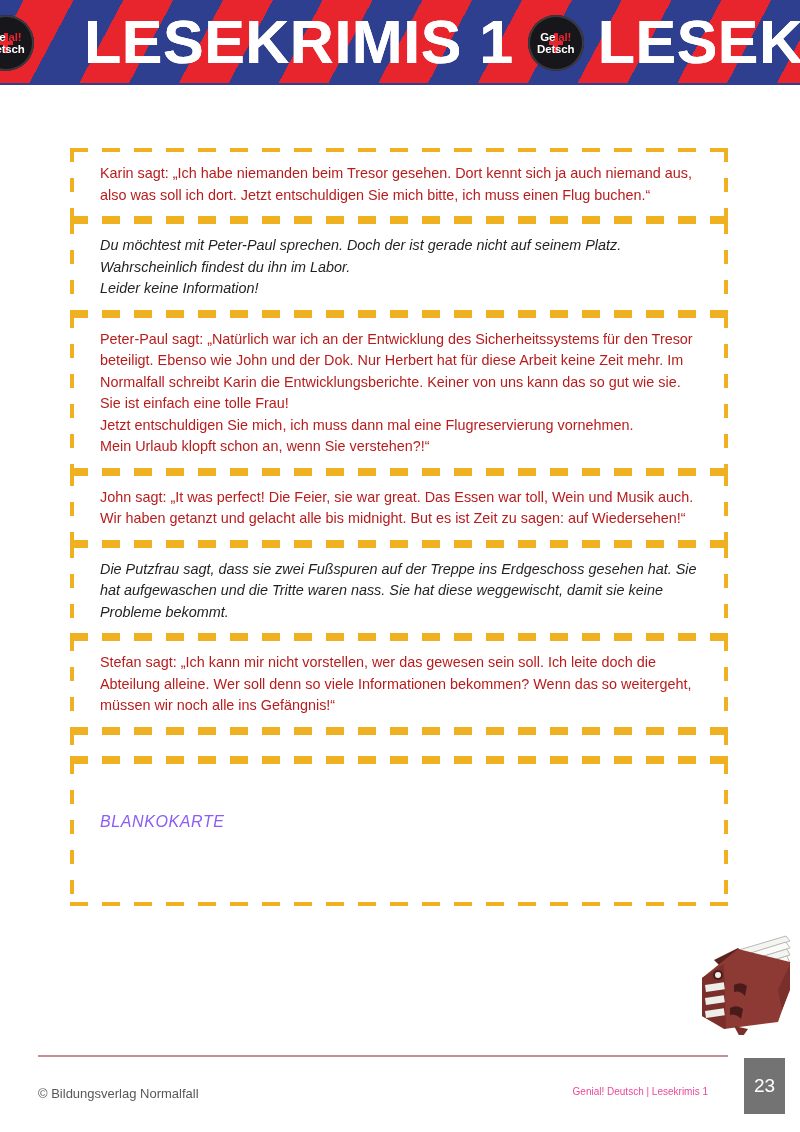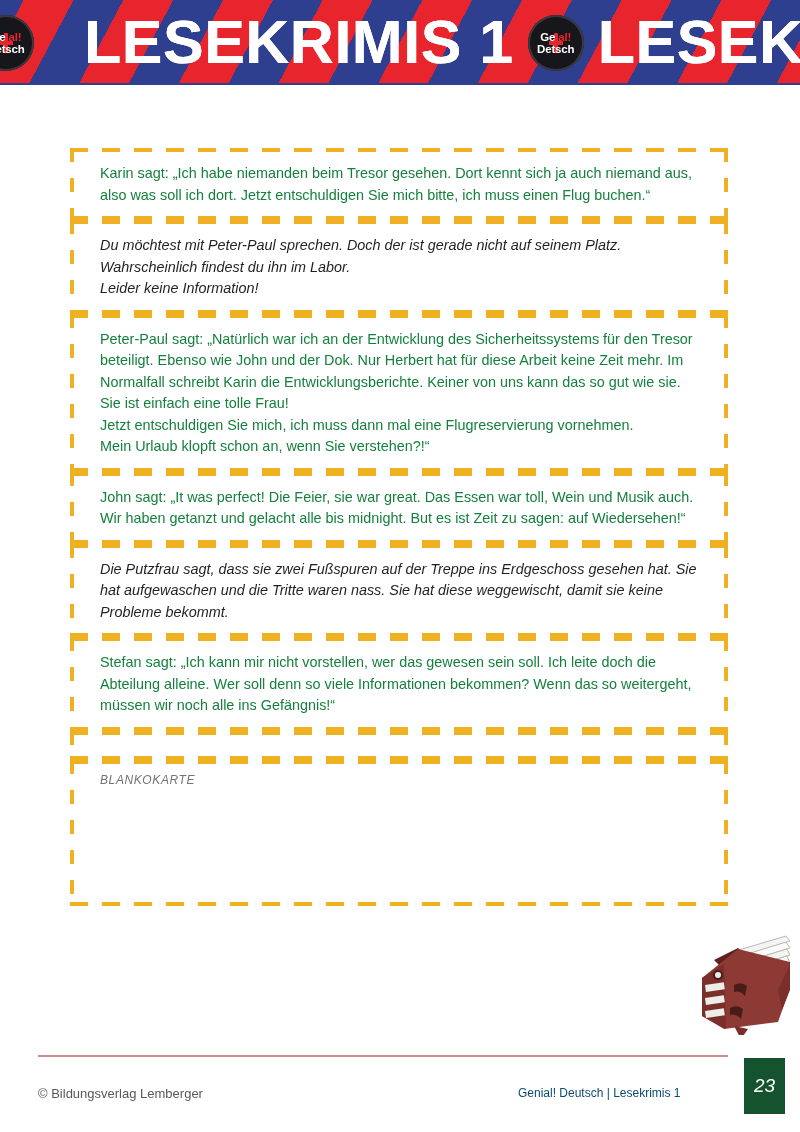--- a/index.html
+++ b/index.html
@@ -156,38 +156,39 @@
     background-size: 4px 30px;
     background-repeat: repeat-y;
   }
   .card > .edge-l { left: 0; }
   .card > .edge-r { right: 0; }
 
   .card-text {
     font-family: "Liberation Sans", sans-serif;
     font-size: 14.4px;
     line-height: 21.5px;
-    color: #15803d;
+    color: #b91c1c;
     white-space: pre-line;
   }
   .card-text.italic {
     font-style: italic;
     color: #231f20;
   }
 
   .card-blank {
     height: 146px;
     padding-top: 13px;
   }
   .blank-label {
     font-family: "Liberation Sans", sans-serif;
     font-style: italic;
-    font-size: 12px;
+    font-size: 16px;
     letter-spacing: 0.6px;
-    color: #737373;
+    color: #8b5cf6;
+    margin-top: 40px;
   }
 
   
   .binder {
     position: absolute;
     left: 694px;
     top: 930px;
     width: 100px;
     height: 105px;
   }
@@ -207,35 +208,35 @@
     top: 1086px;
     font-family: "Liberation Sans", sans-serif;
     font-size: 13px;
     color: #58585b;
   }
   .footer-right {
     position: absolute;
     left: 518px;
     top: 1086px;
     width: 190px;
-    font-family: "Liberation Sans", sans-serif;
-    font-size: 12px;
-    color: #0c4a6e;
+    text-align: right;
+    font-family: "Liberation Sans", sans-serif;
+    font-size: 10px;
+    color: #ec4899;
   }
   .page-box {
     position: absolute;
     left: 744px;
     top: 1058px;
     width: 41px;
     height: 56px;
-    background: #14532d;
+    background: #737373;
     display: flex;
     align-items: center;
     justify-content: center;
-    font-style: italic;
   }
   .page-num {
     color: #ffffff;
     font-family: "Liberation Sans", sans-serif;
     font-size: 19px;
   }
 </style>
 </head>
 <body>
 
@@ -345,17 +346,17 @@
     <circle cx="24" cy="45" r="3" fill="#ededea"></circle>
 
     <path d="M40 55 q7 -4 13 1 l-2 10 q-5 -6 -11 -4 Z" fill="#4a1c19"></path>
     <path d="M36 78 q7 -4 13 1 l-2 10 q-5 -6 -11 -4 Z" fill="#4a1c19"></path>
 
     <path d="M40 96 L54 99 L47 109 Z" fill="#7b2f2a"></path>
   </svg>
 </div>
 
 <div class="footer-rule"></div>
-<div class="footer-left">© Bildungsverlag Lemberger</div>
+<div class="footer-left">© Bildungsverlag Normalfall</div>
 <div class="footer-right">Genial! Deutsch | Lesekrimis 1</div>
 <div class="page-box">
   <span class="page-num">23</span>
 </div>
 
 </body></html>

